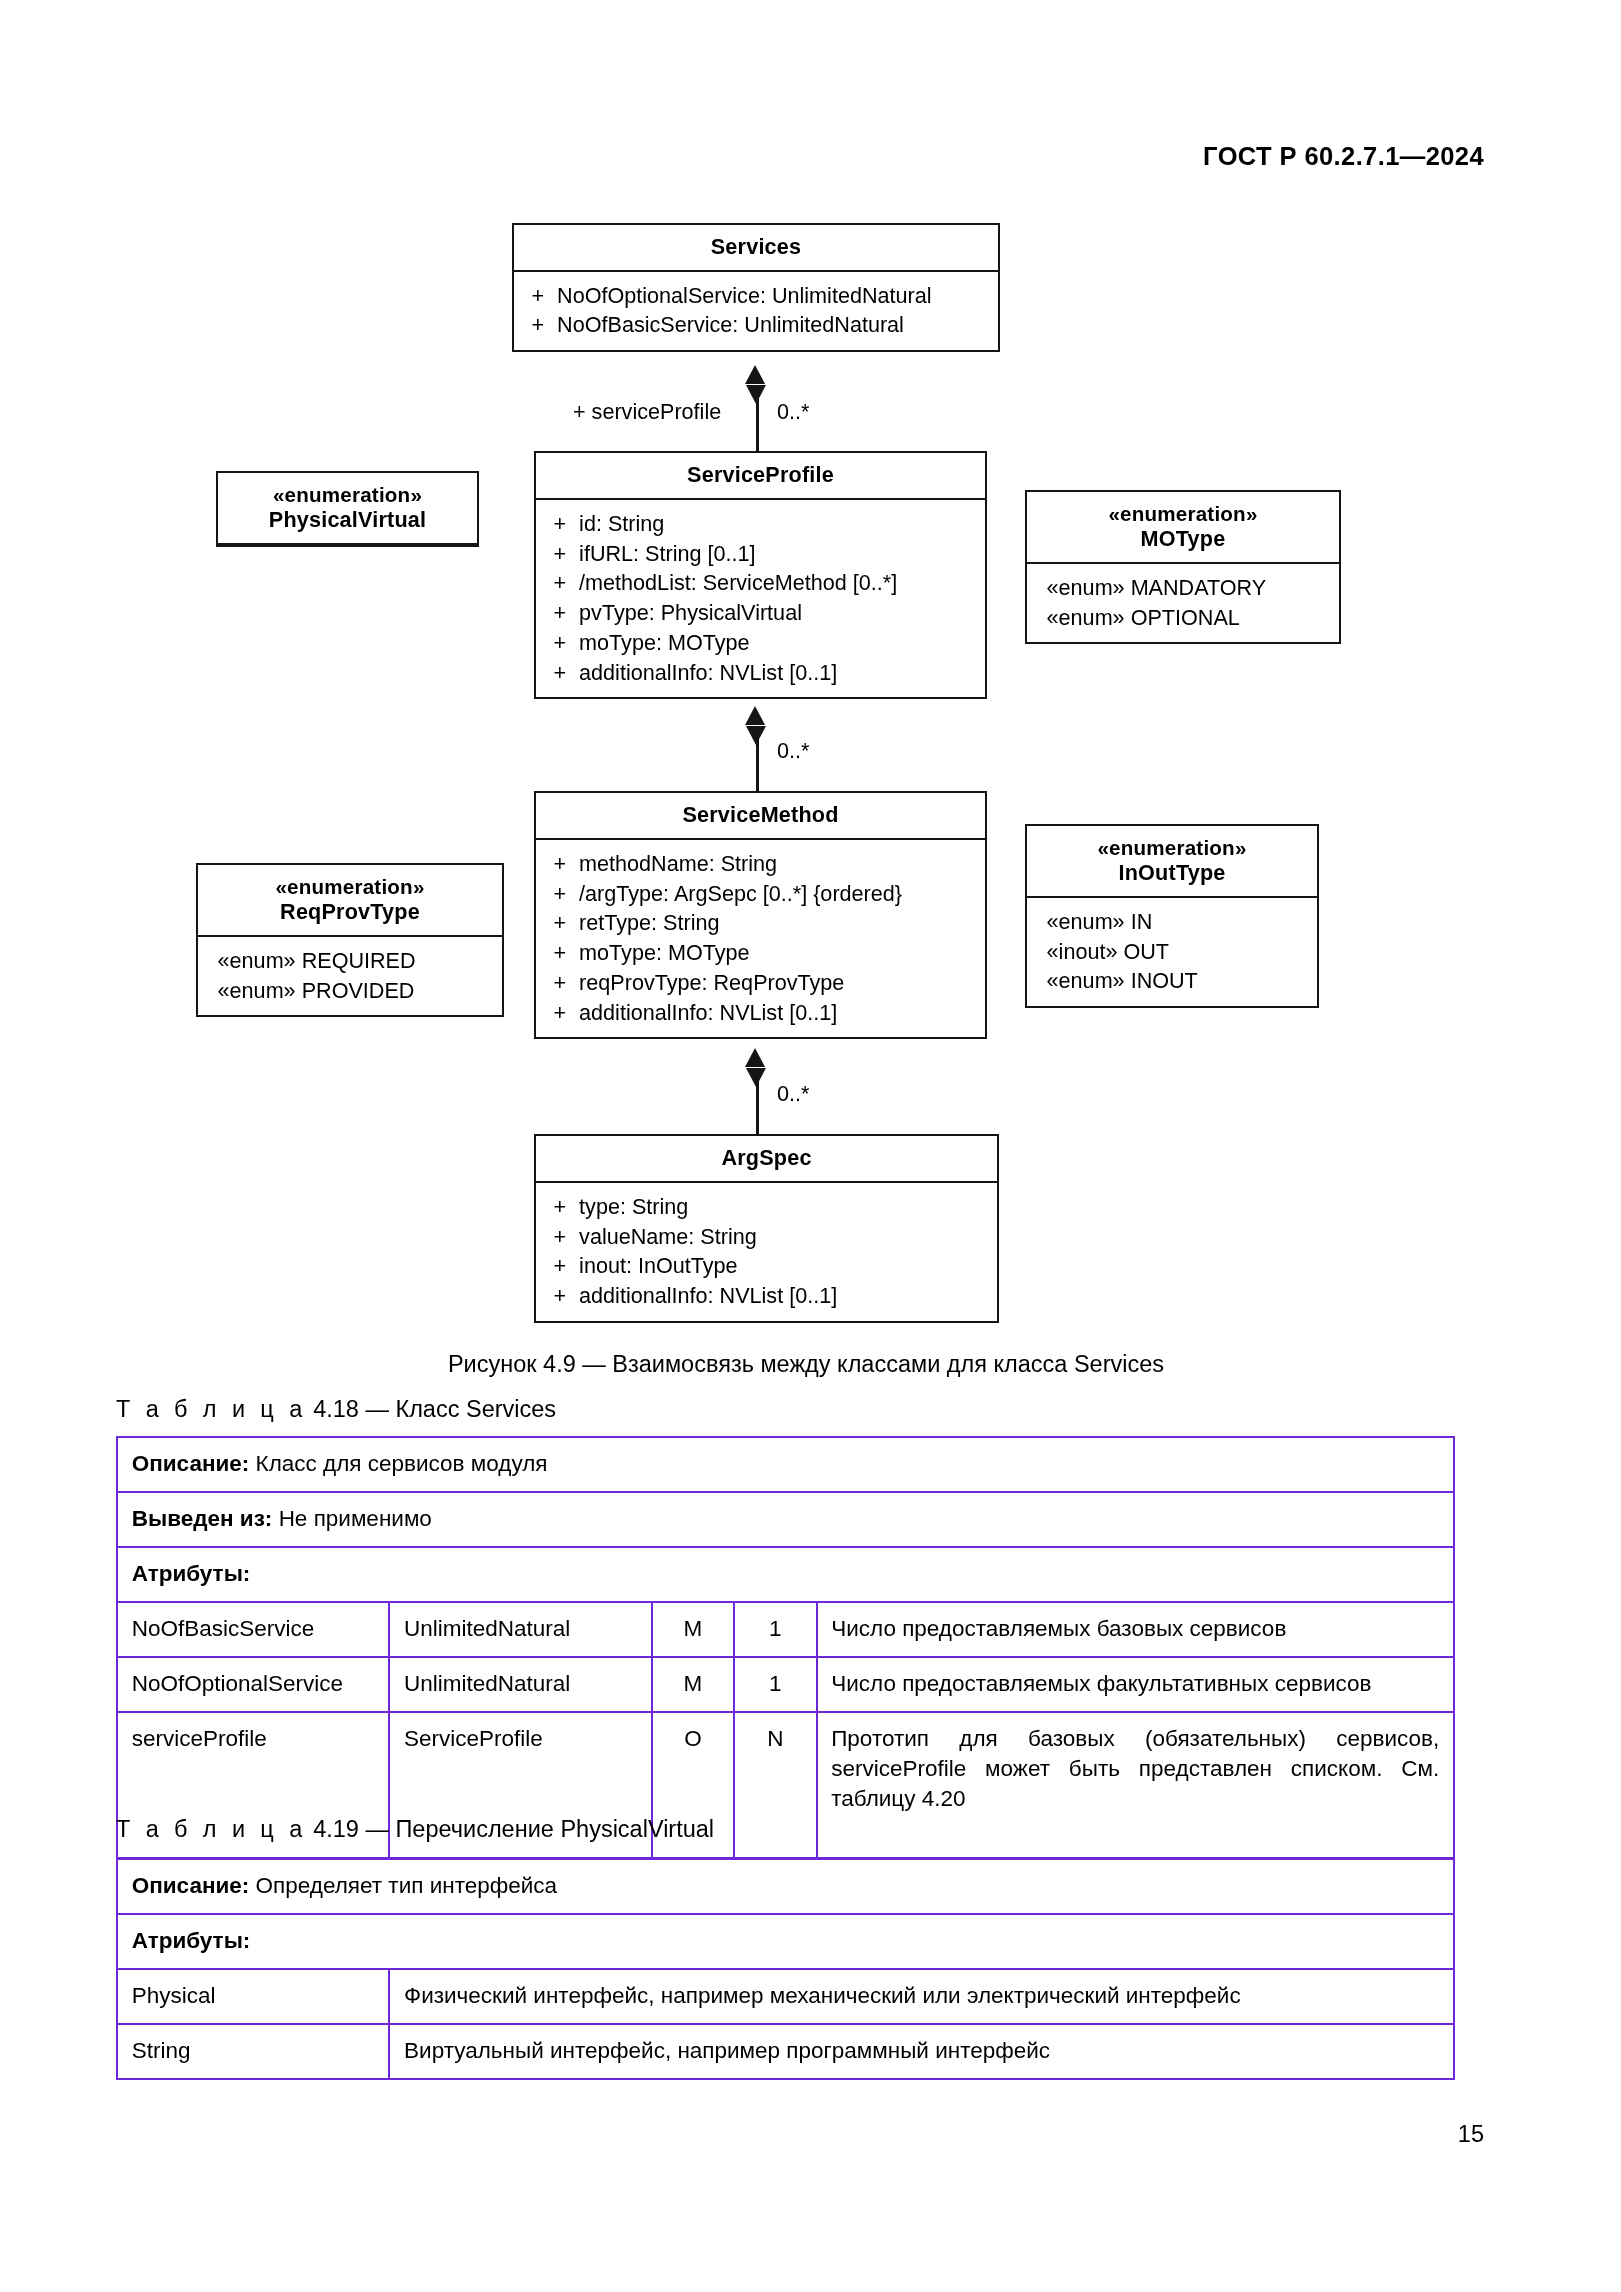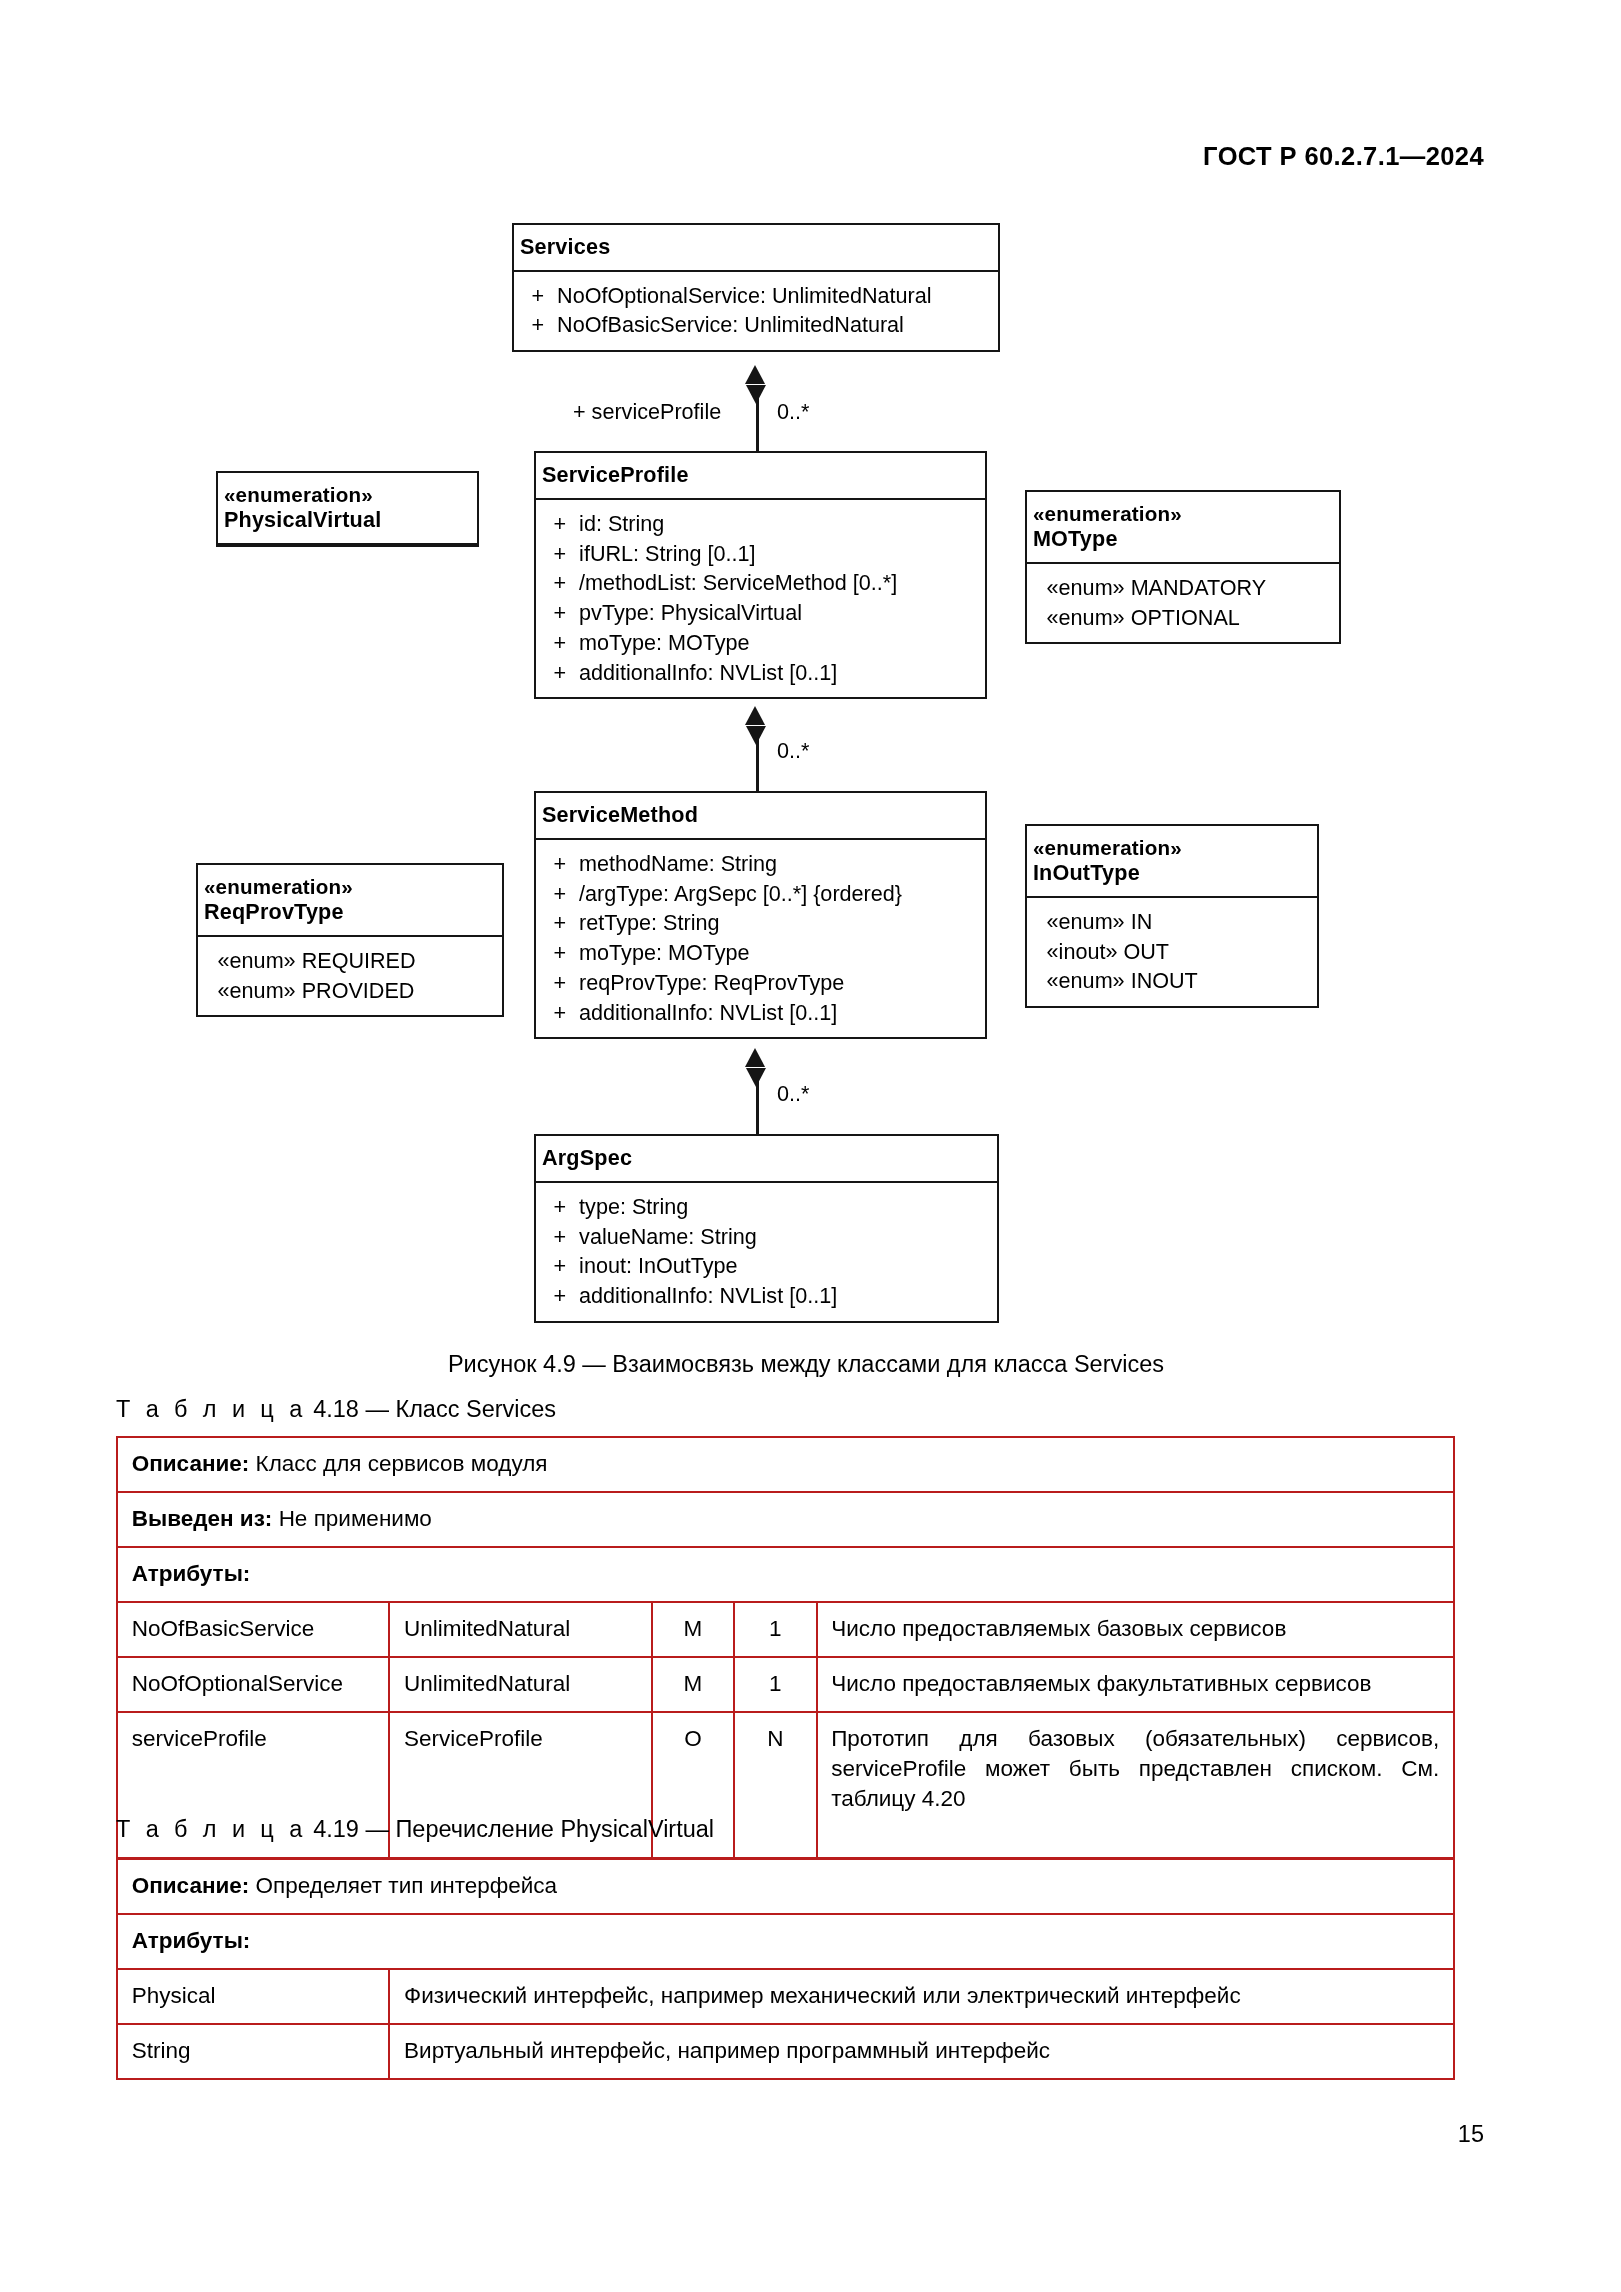--- a/index.html
+++ b/index.html
@@ -44,21 +44,21 @@
     height: 1108px;
   }
 
   .uml-box {
     position: absolute;
     border: 2.9px solid #151515;
     background: #ffffff;
     box-sizing: border-box;
   }
   .uml-title {
-    text-align: left;
+    text-align: center;
     font-weight: bold;
     font-size: 21.6px;
     padding: 8.8px 5.9px 9.8px 5.9px;
     line-height: 1.22;
     letter-spacing: 0.2px;
   }
   .uml-title .stereotype {
     display: block;
     font-weight: bold;
     font-size: 20.6px;
@@ -153,21 +153,21 @@
   }
 
   table.doc-table {
     position: absolute;
     left: 116px;
     width: 1339px;
     border-collapse: collapse;
     font-size: 22.5px;
   }
   table.doc-table td {
-    border: 2px solid #b91c1c;
+    border: 2px solid #6d28d9;
     padding: 10.8px 13.7px 11.8px 13.7px;
     vertical-align: top;
     line-height: 1.35;
   }
   table.doc-table td.lbl b { font-weight: bold; }
   td.c-name  { width: 243px; }
   td.c-type  { width: 233px; }
   td.c-mo    { width: 53px;  text-align: center; }
   td.c-card  { width: 53px;  text-align: center; }
   td.c-desc  { }

